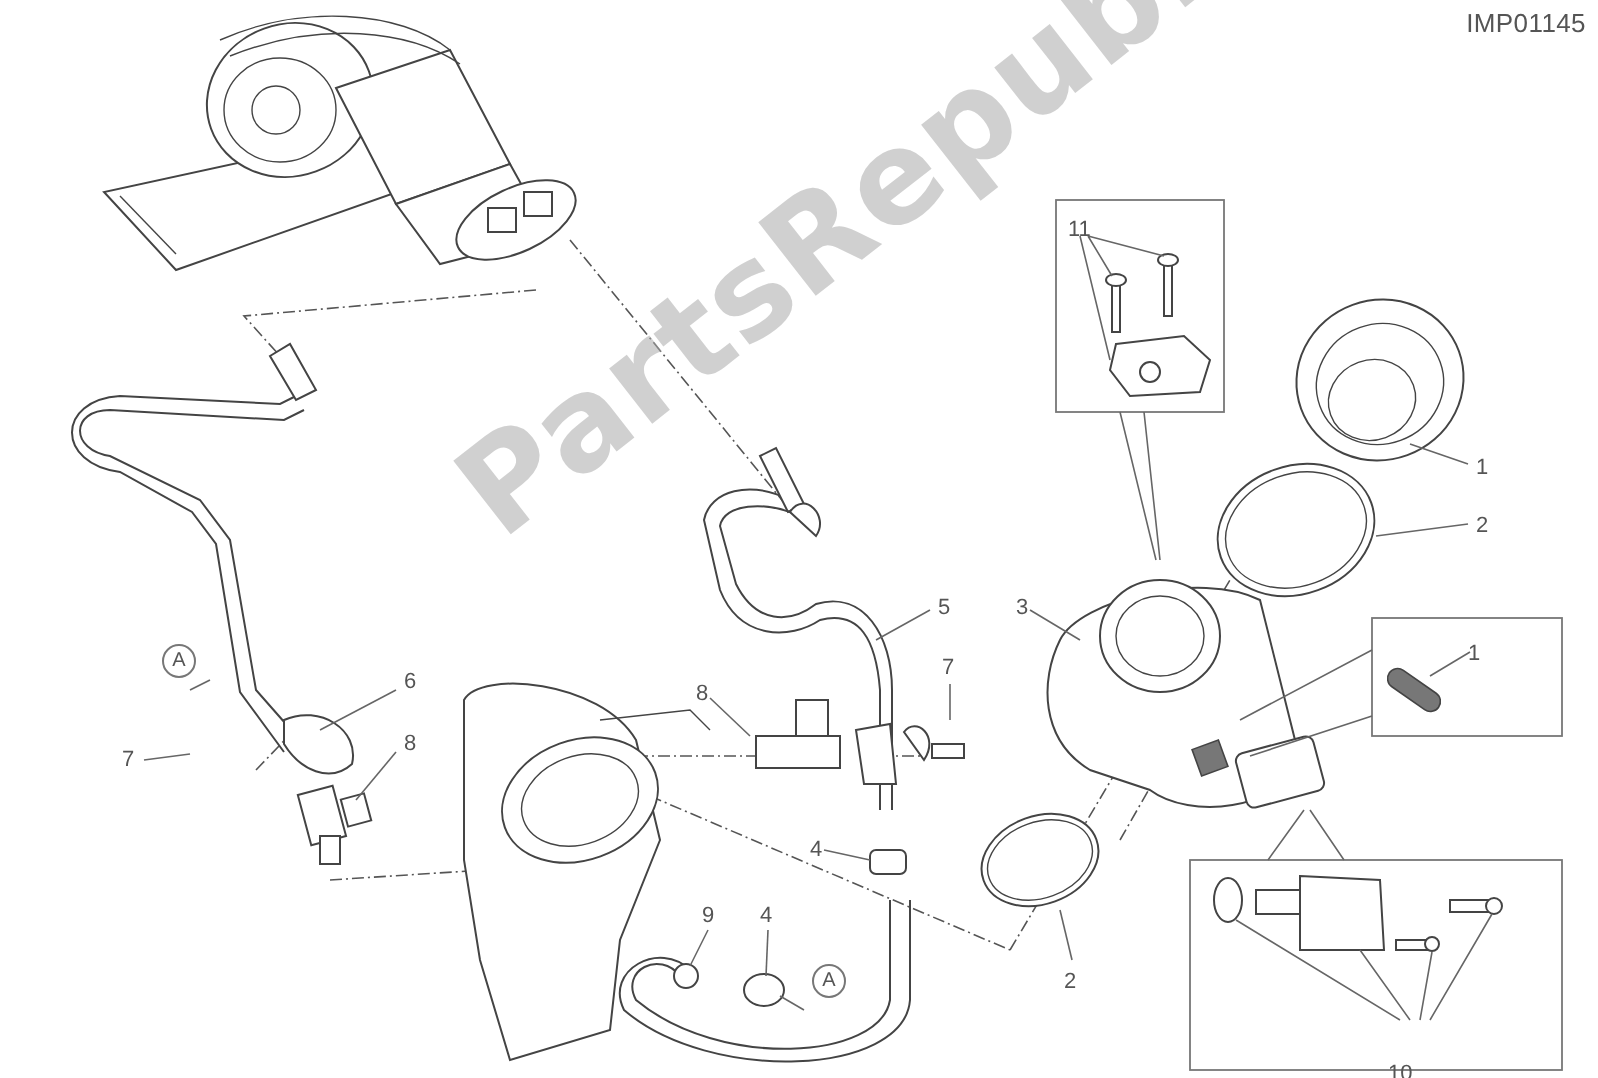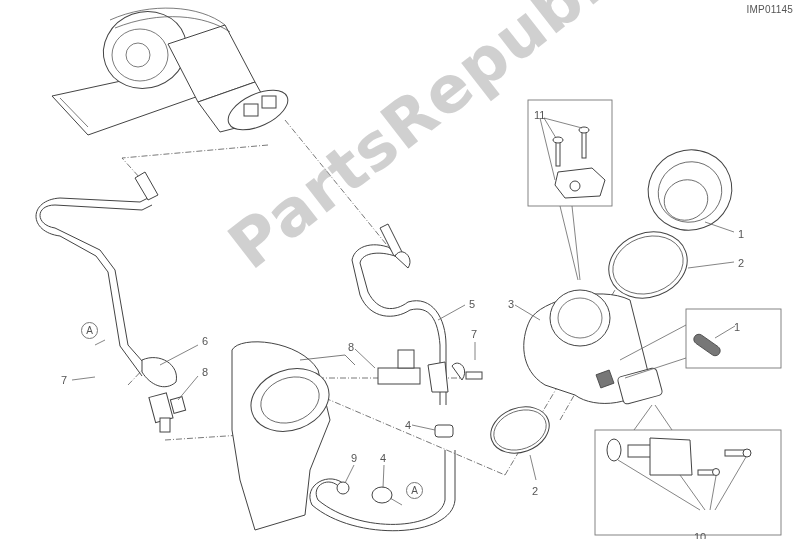--- a/index.html
+++ b/index.html
@@ -1,18 +1,18 @@
 <!DOCTYPE html>
 <html><head>
   <meta charset="utf-8">
   <style>
     html, body { margin: 0; padding: 0; background: #ffffff; }
     body { width: 799px; height: 539px; position: relative; overflow: hidden; font-family: "Liberation Sans", sans-serif; }
     #canvas { position: absolute; left: 0; top: 0; width: 799px; height: 539px; }
-    .ref-id { position: absolute; right: 6px; top: 4px; font-size: 10px; color: #555; letter-spacing: 0.2px; }
+    .ref-id { position: absolute; right: 6px; top: 4px; font-size: 13px; color: #555; letter-spacing: 0.2px; }
     .callout { position: absolute; font-size: 11px; color: #555; line-height: 1; }
     .circle-ref { position: absolute; width: 15px; height: 15px; border: 1px solid #777; border-radius: 50%; font-size: 10px; color: #555; text-align: center; line-height: 15px; }
     .watermark { position: absolute; left: 215px; top: 225px; font-size: 64px; font-weight: bold; color: rgba(170,170,170,0.55); transform: rotate(-38deg); transform-origin: left top; white-space: nowrap; letter-spacing: 1px; font-family: "DejaVu Sans", sans-serif; }
     svg .p { fill: none; stroke: #444; stroke-width: 1; }
     svg .pt { fill: none; stroke: #444; stroke-width: 0.7; }
     svg .pf { fill: #fff; stroke: #444; stroke-width: 1; }
     svg .dash { fill: none; stroke: #555; stroke-width: 0.8; stroke-dasharray: 6 2 1 2; }
     svg .lead { fill: none; stroke: #666; stroke-width: 0.8; }
     svg .box { fill: none; stroke: #777; stroke-width: 0.9; }
     svg .dark { fill: #777; stroke: #444; stroke-width: 0.8; }

